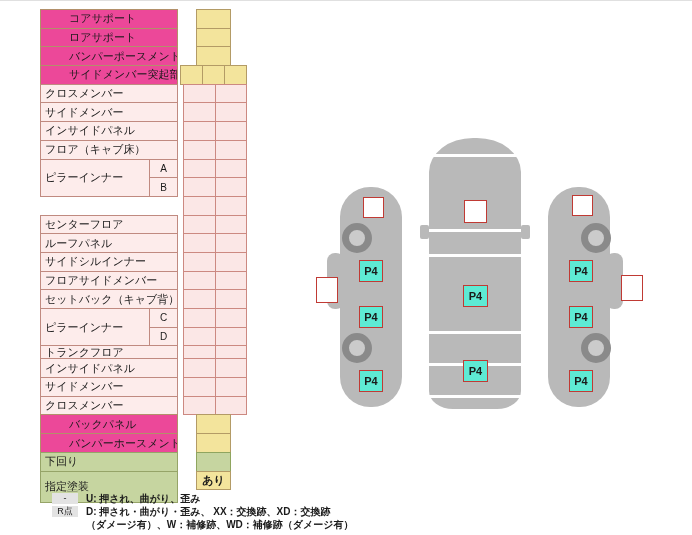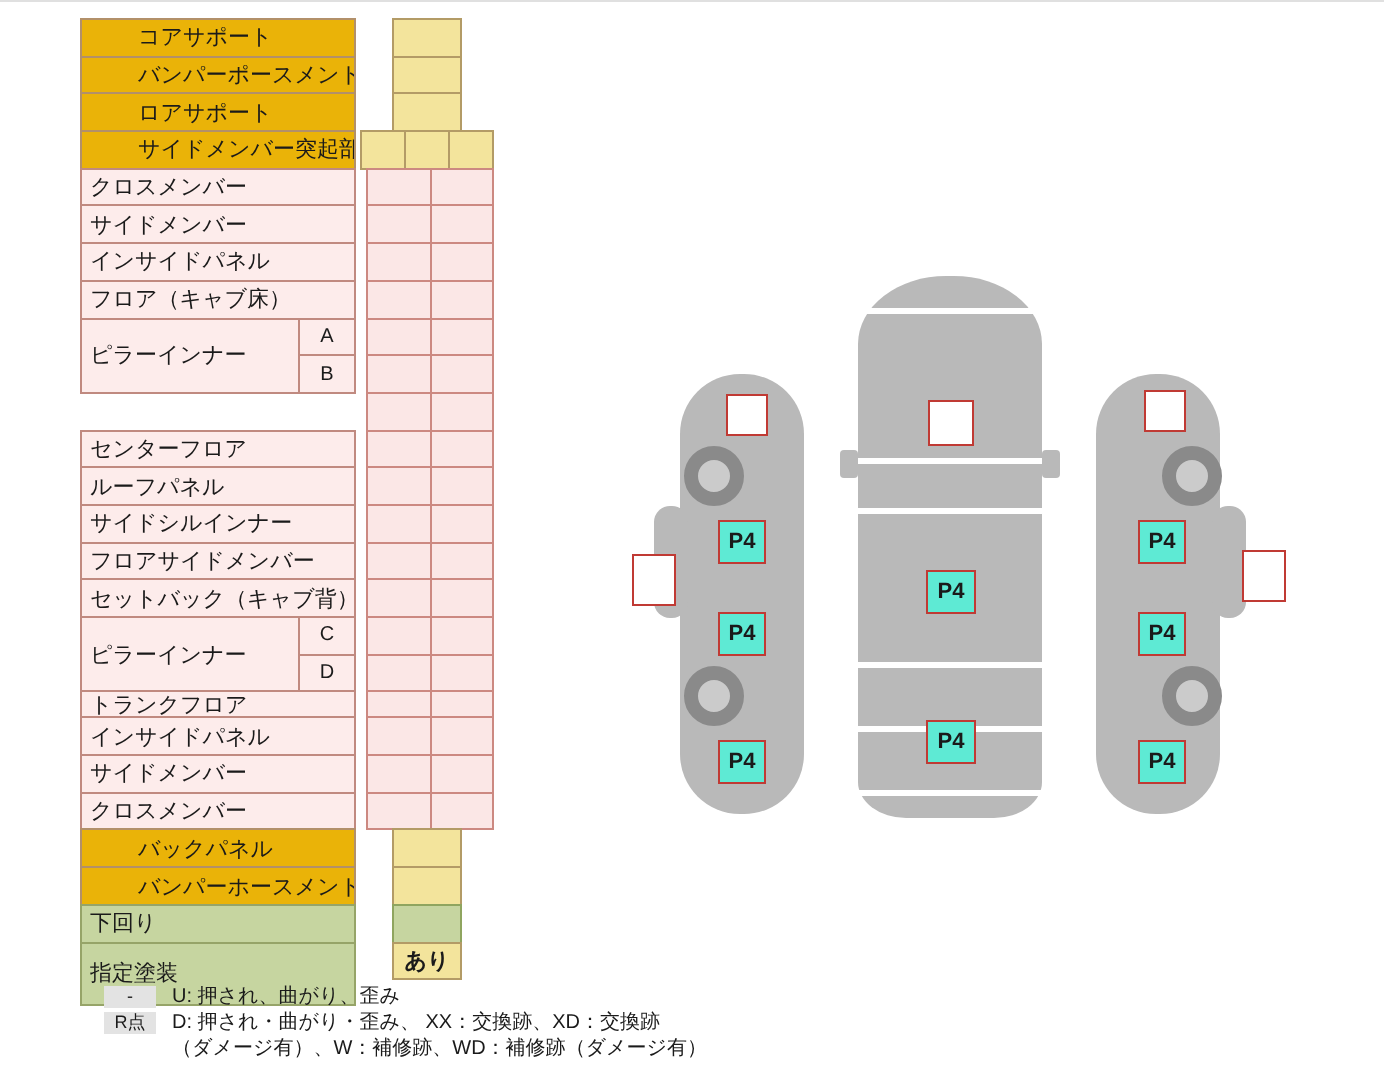--- a/index.html
+++ b/index.html
@@ -6,21 +6,21 @@
   body { font-family:"Liberation Sans","DejaVu Sans",sans-serif; background:#fff; color:#1a1a1a; }
   .sheet { position:relative; width:692px; height:535px; background:#fff; overflow:hidden; border-top:1px solid #e0e0e0; }
 
   
   .parts-table { position:absolute; left:40px; top:8px; width:210px; }
   .prow { position:relative; width:210px; }
   .prow + .prow { margin-top:-1px; }
   .plabel { position:relative; width:138px; height:100%; border:1px solid #c08a80;
             font-size:11px; display:flex; align-items:center; padding-left:4px;
             white-space:nowrap; overflow:hidden; }
-  .plabel.bg-yellow { background:#eab308; border-color:#b2906a;padding-left:28px; }
+  .plabel.bg-yellow { background:#ec4899; border-color:#b2906a;padding-left:28px; }
   .plabel.bg-pink   { background:#fdeceb; border-color:#c08a80; }
   .plabel.bg-green  { background:#c6d5a0; border-color:#96a468; }
   .subcell { position:absolute; left:109px; width:29px; border:1px solid #c08a80;
              background:#fdeceb; font-size:10px; display:flex; align-items:center; justify-content:center; }
   .cell { position:absolute; border:1px solid; }
   .cell.c-yellow { background:#f3e49c; border-color:#b39b66; }
   .cell.c-pink   { background:#fbe7e6; border-color:#cc8981; }
   .cell.c-green  { background:#c6d5a0; border-color:#8fa55f; }
   .cell-value { display:flex; align-items:center; justify-content:center;
                 font-weight:bold; font-size:11px; }
@@ -39,38 +39,38 @@
   .marker { position:absolute; border:1px solid #c03a34; background:#ffffff; }
   .marker-p4 { background:#5eead4; display:flex; align-items:center; justify-content:center;
                font-size:11px; font-weight:bold; }
 
   
   .legend { position:absolute; left:52px; top:492px; font-size:10px; }
   .lrow { display:flex; align-items:flex-start; height:13px; }
   .lkey { width:26px; height:11px; background:#e3e3e3; text-align:center;
           font-size:9px; line-height:11px; margin-right:8px; }
   .lkey-empty { visibility:hidden; }
-  .ltext { white-space:nowrap; line-height:12px; }
+  .ltext { white-space:nowrap; line-height:12px;font-weight:bold; }
 </style>
 </head>
 <body>
 
 <div class="sheet">
 
   <div class="parts-table">
       <div class="prow" style="height: 19.7px;">
         <div class="plabel bg-yellow">コアサポート</div>
         <div class="cell c-yellow" style="left: 156px; top: 0px; width: 35px; height: 19.7px;"></div>
       </div>
       <div class="prow" style="height: 19.7px;">
+        <div class="plabel bg-yellow">ロアサポート</div>
+        <div class="cell c-yellow" style="left: 156px; top: 0px; width: 35px; height: 19.7px;"></div>
+      </div>
+      <div class="prow" style="height: 19.7px;">
         <div class="plabel bg-yellow">バンパーポースメント</div>
-        <div class="cell c-yellow" style="left: 156px; top: 0px; width: 35px; height: 19.7px;"></div>
-      </div>
-      <div class="prow" style="height: 19.7px;">
-        <div class="plabel bg-yellow">ロアサポート</div>
         <div class="cell c-yellow" style="left: 156px; top: 0px; width: 35px; height: 19.7px;"></div>
       </div>
       <div class="prow" style="height: 19.7px;">
         <div class="plabel bg-yellow">サイドメンバー突起部</div>
         <div class="cell c-yellow" style="left: 140px; top: 0px; width: 23px; height: 19.7px;"></div>
         <div class="cell c-yellow" style="left: 162px; top: 0px; width: 23px; height: 19.7px;"></div>
         <div class="cell c-yellow" style="left: 184px; top: 0px; width: 23px; height: 19.7px;"></div>
       </div>
       <div class="prow" style="height: 19.7px;">
         <div class="plabel bg-pink">クロスメンバー</div>

